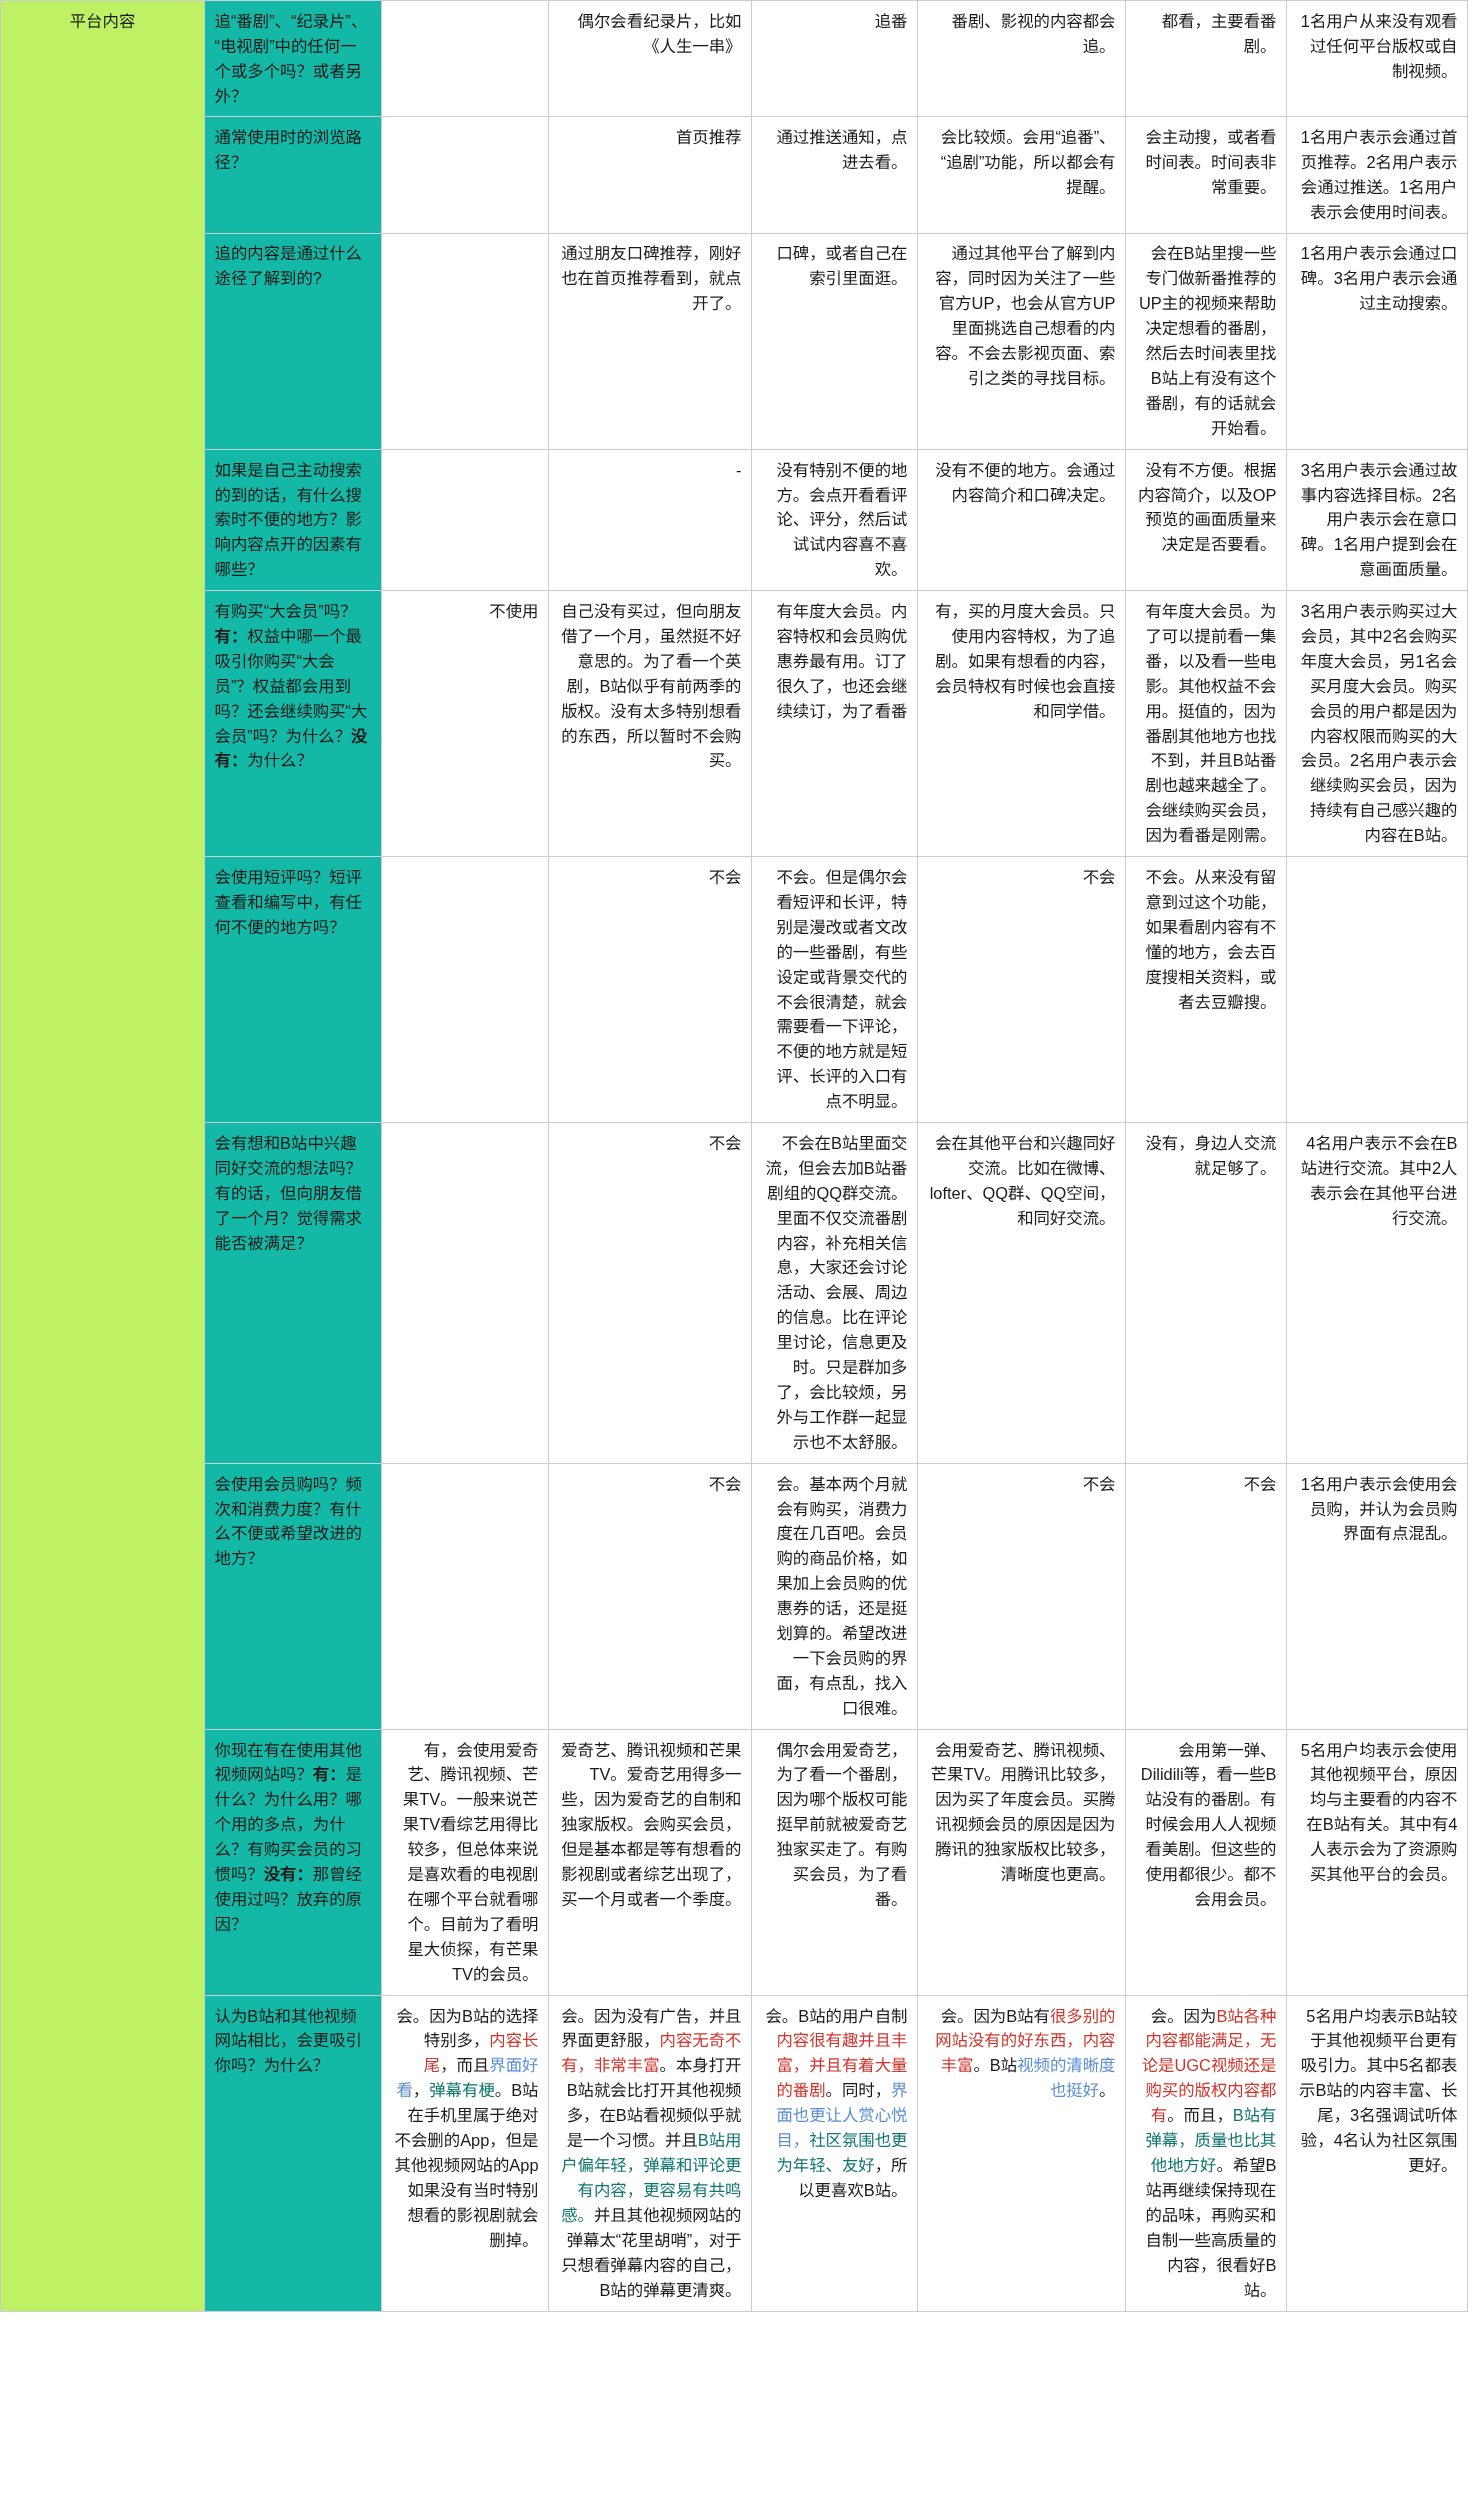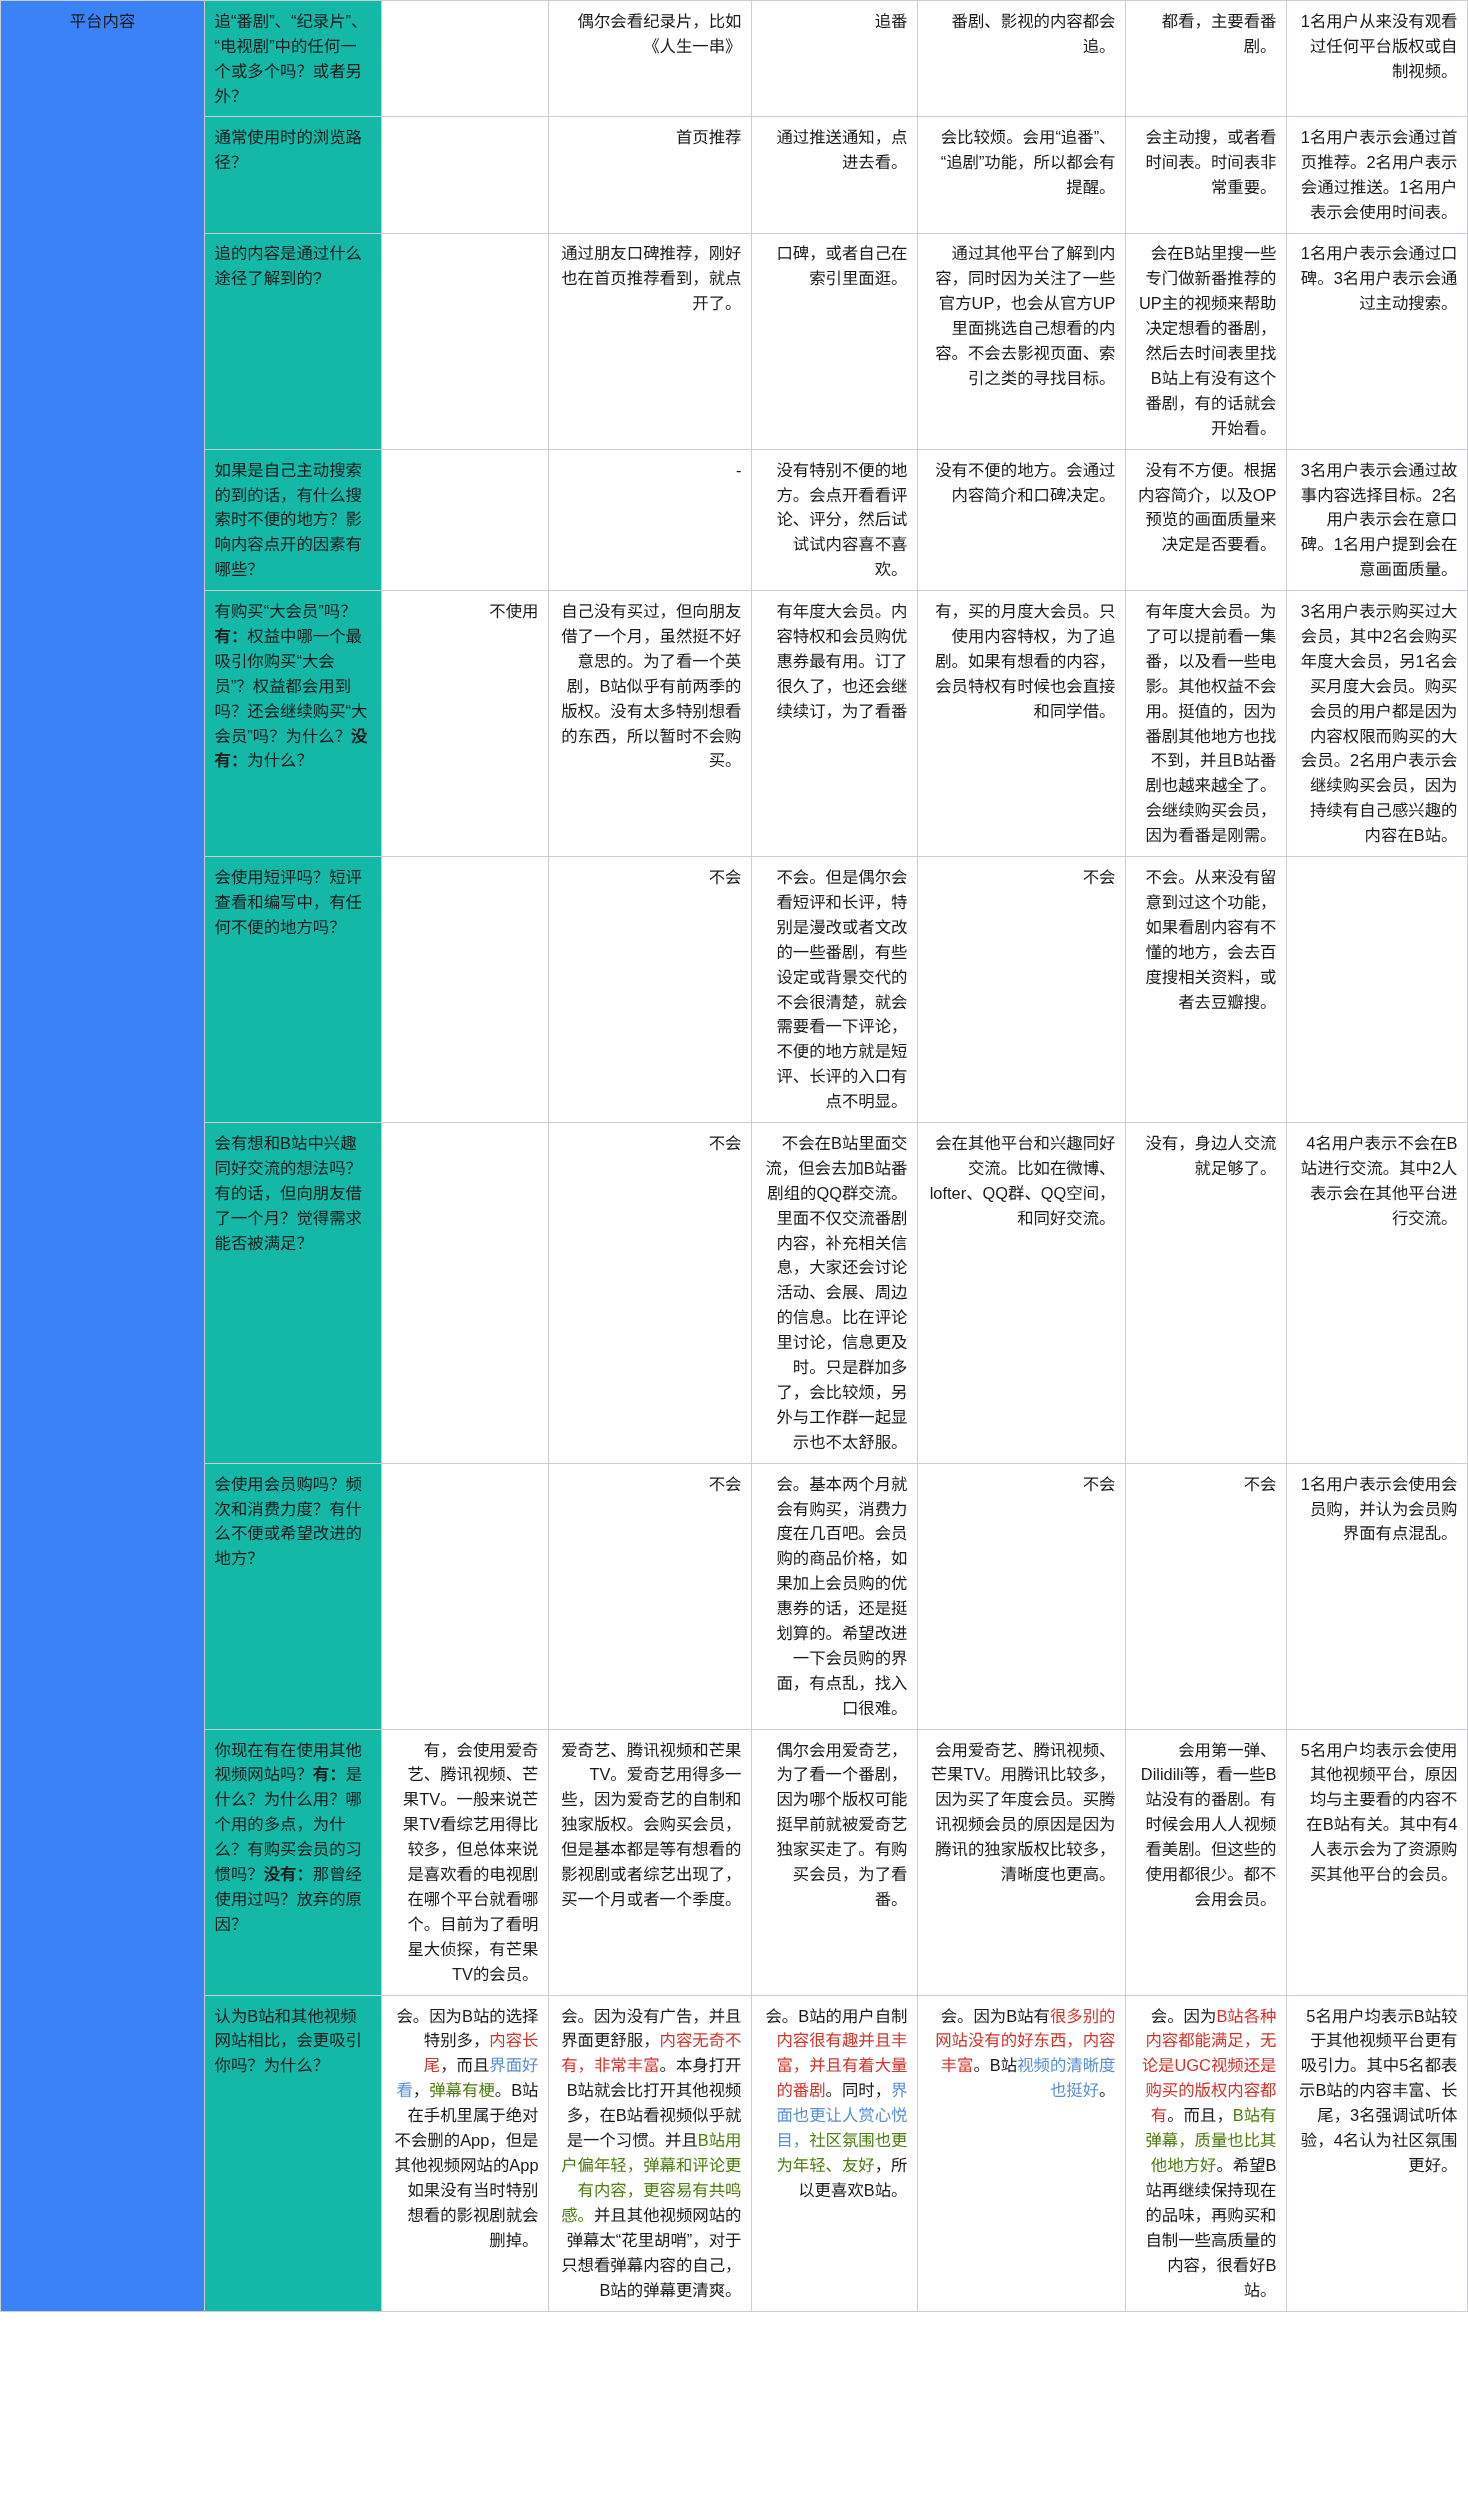--- a/index.html
+++ b/index.html
@@ -30,39 +30,39 @@
   col.c-cat   { width: 204px; }
   col.c-q     { width: 177px; }
   col.c-u0    { width: 167px; }
   col.c-u1    { width: 203px; }
   col.c-u2    { width: 166px; }
   col.c-u3    { width: 208px; }
   col.c-u4    { width: 161px; }
   col.c-sum   { width: 181px; }
 
   td.cat-cell {
-    background: #3b82f6;
+    background: #bef264;
     text-align: center;
     vertical-align: middle;
     font-size: 17.3px;
     padding: 7px 5.2px;
     border-right: 1.7px solid #7f7f7f;
     border-left: 0.9px solid #c9cdd4;
   }
   td.q-cell {
     background: #14b8a6;
     border-right: 0.9px solid #c9cdd4;
   }
   td.ans-cell {
     background: #ffffff;
     text-align: right;
   }
   .hl-red   { color: #d0342c; }
   .hl-blue  { color: #5b8fd4; }
-  .hl-green { color: #4d7c0f; }
+  .hl-green { color: #0f766e; }
   b, strong { font-weight: bold; }
 </style>
 </head>
 <body>
 
 <table class="matrix">
   <colgroup>
     <col class="c-cat">
       <col class="c-q">
       <col class="c-u0">

